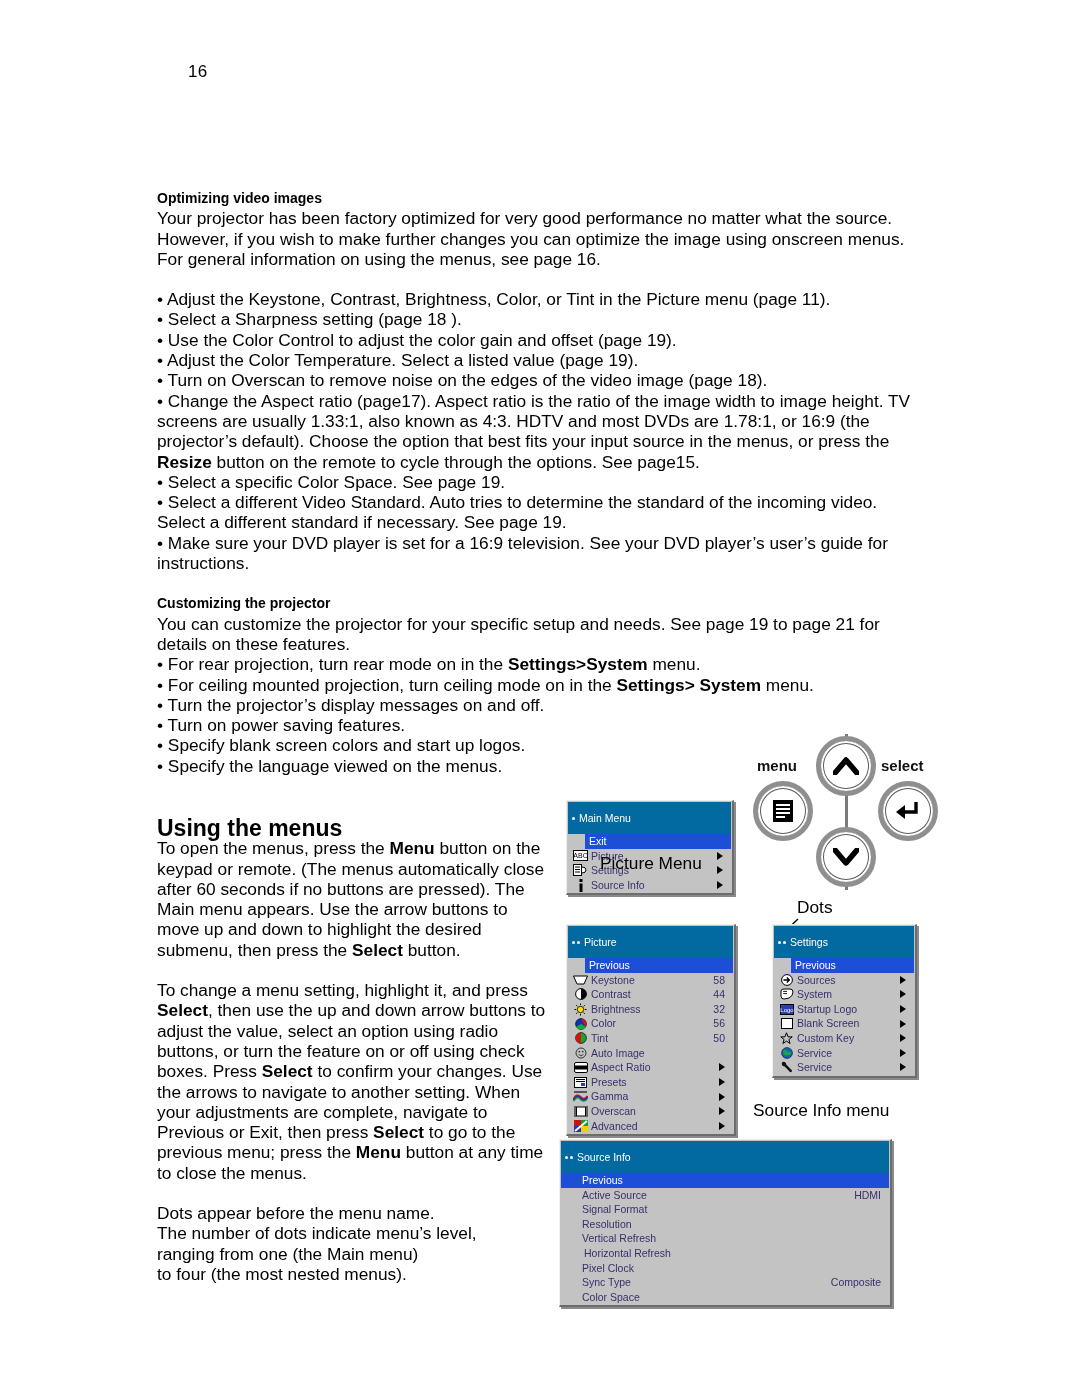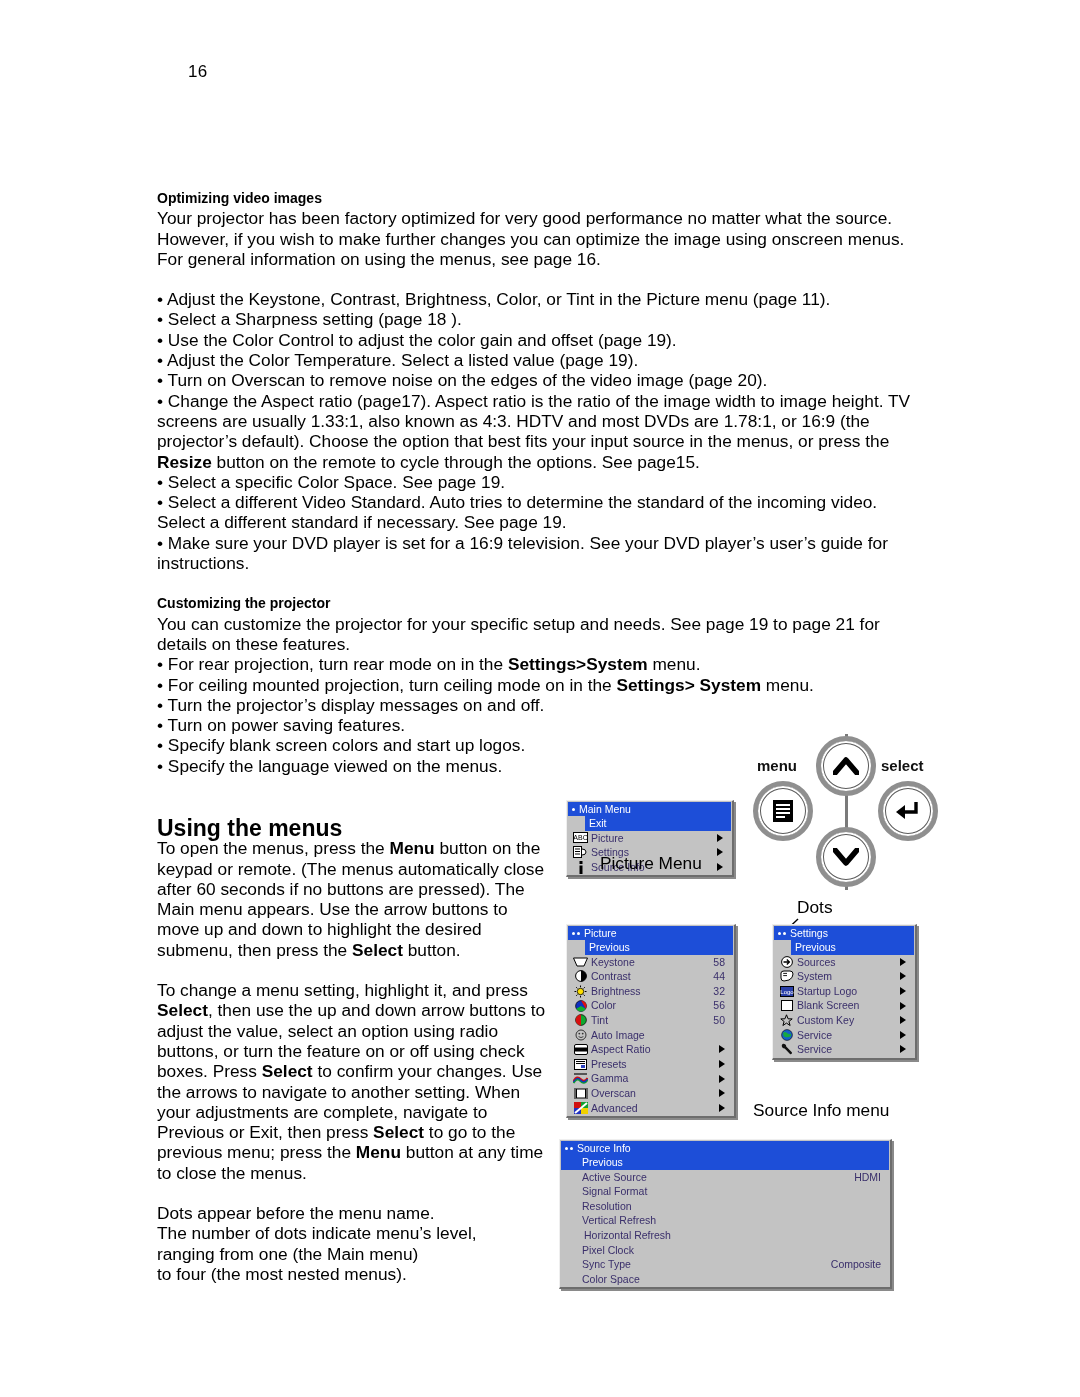--- a/index.html
+++ b/index.html
@@ -69,24 +69,24 @@
     border-left: 1px solid #efefef;
     border-right: 2px solid #6d6d6d;
     border-bottom: 2px solid #6d6d6d;
     box-shadow: 2px 2px 0 #8a8a8a;
     font-size: 10.5px;
     color: #3a2f6b;
     box-sizing: border-box;
     padding: 1px;
   }
   .osd-title {
-    background: #1d4ed8;
+    background: #0369a1;
     color: #ffffff;
     font-size: 10.5px;
-    height: 14px;
+    height: 32px;
     line-height: 14px;
     padding-left: 4px;
     white-space: nowrap;
     display: flex;
     align-items: center;
     gap: 4px;
   }
   .dots {
     display: inline-flex;
     gap: 2px;
@@ -177,21 +177,21 @@
 <div class="page-number">16</div>
 
 <div class="prose">
   <h2>Optimizing video images</h2>
   <p>Your projector has been factory optimized for very good performance no matter what the source. However, if you wish to make further changes you can optimize the image using onscreen menus. For general information on using the menus, see page 16.</p>
   <div class="gap"></div>
   <p class="bullet">• Adjust the Keystone, Contrast, Brightness, Color, or Tint in the Picture menu (page 11).</p>
   <p class="bullet">• Select a Sharpness setting (page 18 ).</p>
   <p class="bullet">• Use the Color Control to adjust the color gain and offset (page 19).</p>
   <p class="bullet">• Adjust the Color Temperature. Select a listed value (page 19).</p>
-  <p class="bullet">• Turn on Overscan to remove noise on the edges of the video image (page 20).</p>
+  <p class="bullet">• Turn on Overscan to remove noise on the edges of the video image (page 18).</p>
   <p class="bullet"><span>• Change the Aspect ratio (page17). Aspect ratio is the ratio of the image width to image height. TV screens are usually 1.33:1, also known as 4:3. HDTV and most DVDs are 1.78:1, or 16:9 (the projector’s default). Choose the option that best fits your input source in the menus, or press the </span><b>Resize</b><span> button on the remote to cycle through the options. See page15.</span></p>
   <p class="bullet">• Select a specific Color Space. See page 19.</p>
   <p class="bullet">• Select a different Video Standard. Auto tries to determine the standard of the incoming video. Select a different standard if necessary. See page 19.</p>
   <p class="bullet">• Make sure your DVD player is set for a 16:9 television. See your DVD player’s user’s guide for instructions.</p>
 
   <div class="gap"></div>
 
   <h2>Customizing the projector</h2>
   <p>You can customize the projector for your specific setup and needs. See page 19 to page 21 for details on these features.</p>
   <p class="bullet"><span>• For rear projection, turn rear mode on in the </span><b>Settings&gt;System</b><span> menu.</span></p>

